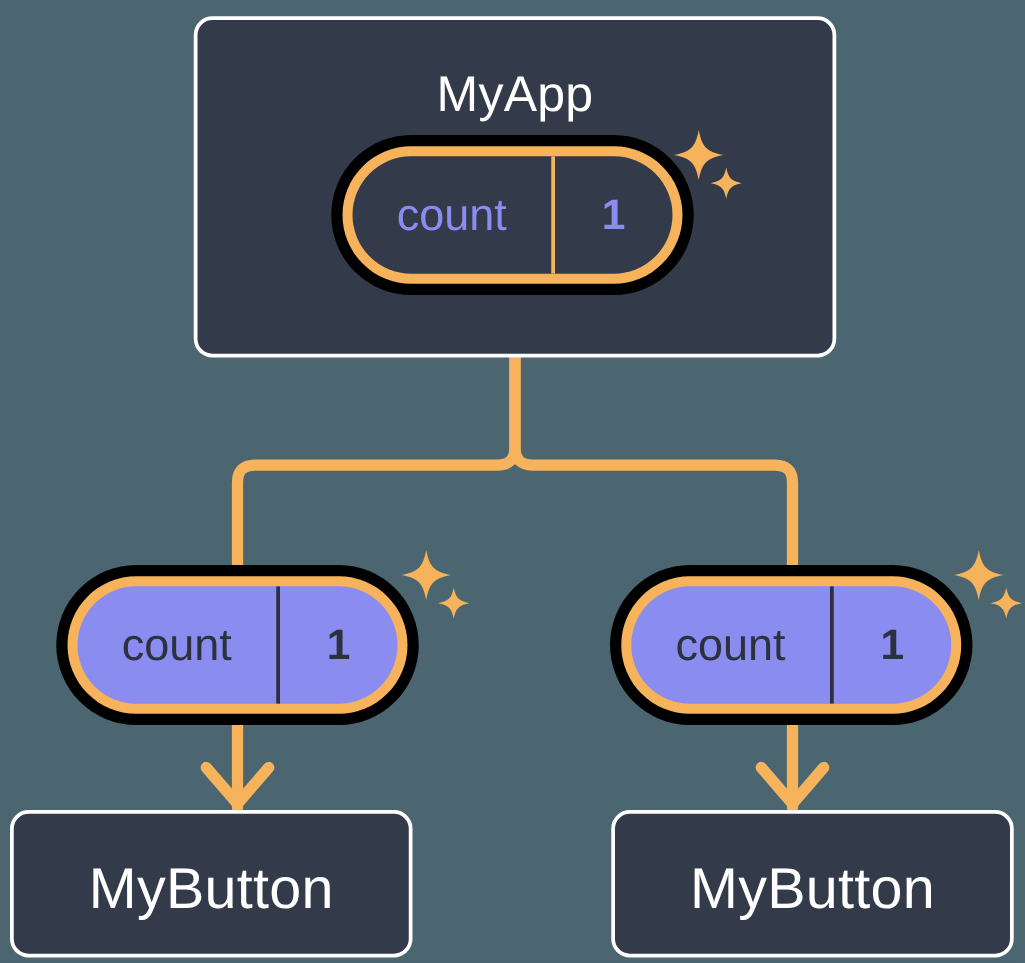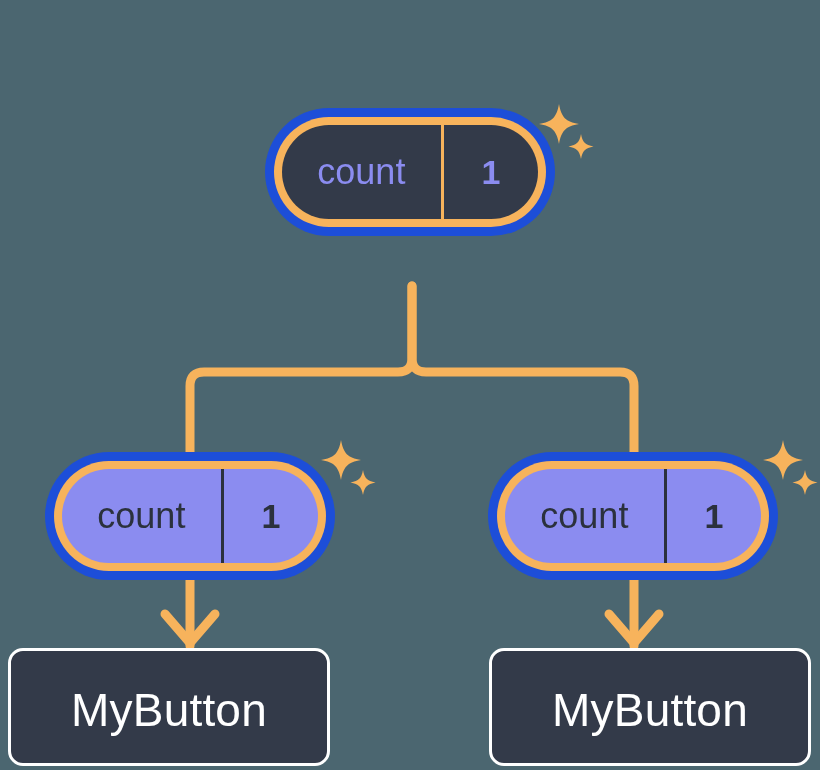--- a/index.html
+++ b/index.html
@@ -64,21 +64,21 @@
   .mybutton-title {
     top: 32px;
     font-size: 46px;
   }
 
   
   .pill {
     position: absolute;
     box-sizing: border-box;
     border-radius: 999px;
-    background: #1d4ed8;                 
+    background: #000000;                 
     padding: 9px;
     display: flex;
   }
   .pill-mid {
     flex: 1;
     box-sizing: border-box;
     border-radius: 999px;
     background: #f7b35c;                 
     padding: 8px;
     display: flex;
@@ -180,20 +180,23 @@
       <line x1="190" y1="575" x2="190" y2="646" stroke="#f7b35c" stroke-width="9" stroke-linecap="round"></line>
       <polyline points="165,614 190,643 215,614" fill="none" stroke="#f7b35c" stroke-width="9" stroke-linecap="round" stroke-linejoin="round"></polyline>
     </g>
 
     <g>
       <line x1="634" y1="575" x2="634" y2="646" stroke="#f7b35c" stroke-width="9" stroke-linecap="round"></line>
       <polyline points="609,614 634,643 659,614" fill="none" stroke="#f7b35c" stroke-width="9" stroke-linecap="round" stroke-linejoin="round"></polyline>
     </g>
   </svg>
 
+  <div class="comp-box" id="myapp-box">
+    <div class="comp-title" id="myapp-title">MyApp</div>
+  </div>
 
   <div class="pill" id="pill-top">
     <div class="pill-mid">
       <div class="pill-inner">
         <div class="pill-key">count</div>
         <div class="pill-divider"></div>
         <div class="pill-val">1</div>
       </div>
     </div>
   </div>

